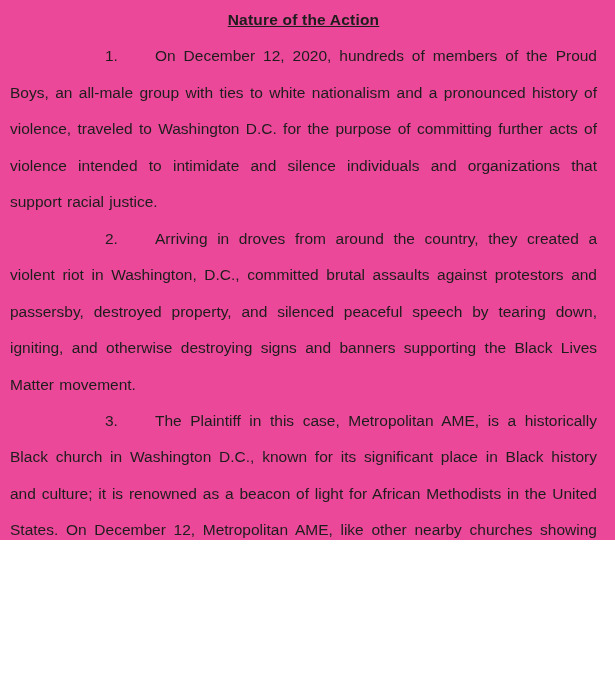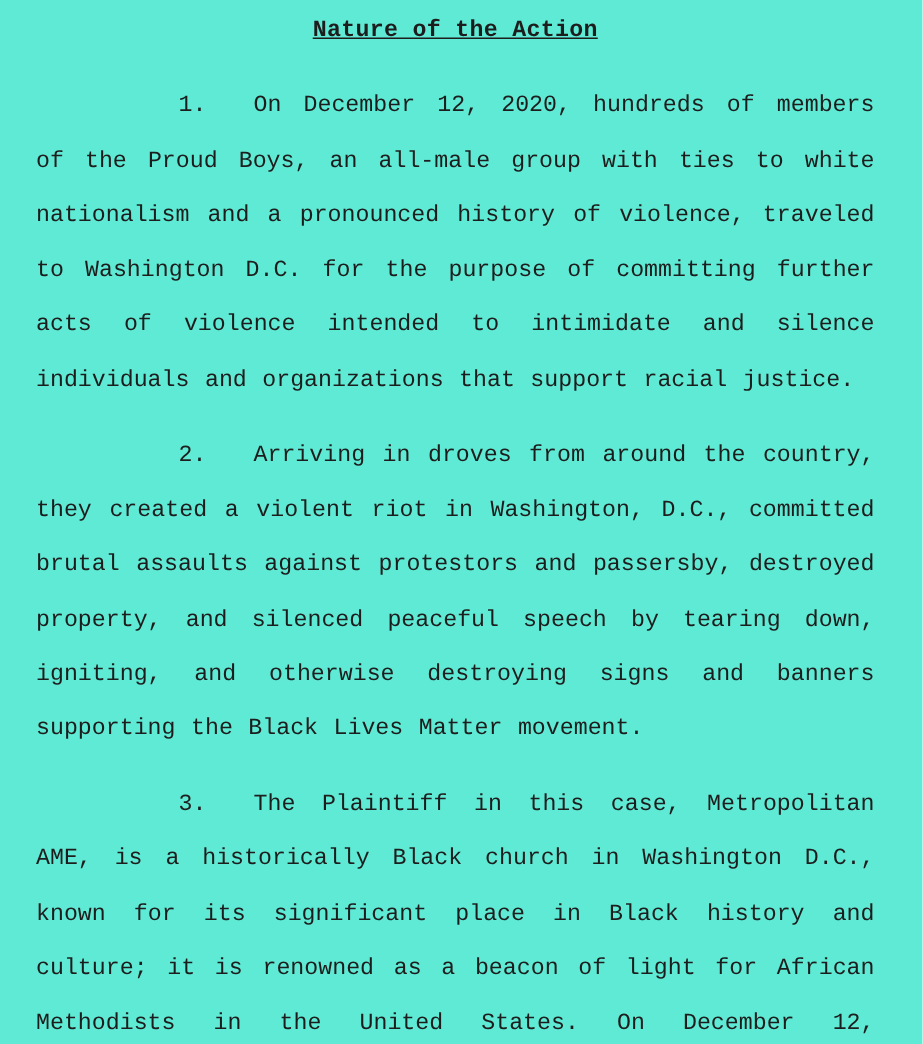--- a/index.html
+++ b/index.html
@@ -3,41 +3,41 @@
 <meta charset="utf-8">
 <style>
   html, body {
     margin: 0;
     padding: 0;
     background: #ffffff;
   }
   .page {
     position: relative;
     width: 615px;
-    height: 696px;
+    height: 540px;
     box-sizing: border-box;
-    background: #5eead4;
+    background: #ec4899;
     padding: 2px 18px 0 10px;
     overflow: hidden;
-    font-family: Liberation Mono, monospace;
+    font-family: Liberation Sans, sans-serif;
     font-size: 15.5px;
     line-height: 36.45px;
     color: #1d1d1d;
   }
   .heading {
     margin: 0;
     padding: 0;
     font-size: 15.5px;
     font-weight: bold;
     text-align: center;
     text-decoration: underline;
     letter-spacing: 0.2px;
   }
   .para {
-    margin: 14px;
+    margin: 0;
     padding: 0;
     text-align: justify;
     text-indent: 95px;
     word-spacing: 1px;
   }
   .para-num {
     display: inline-block;
     width: 50px;
     text-indent: 0;
   }

